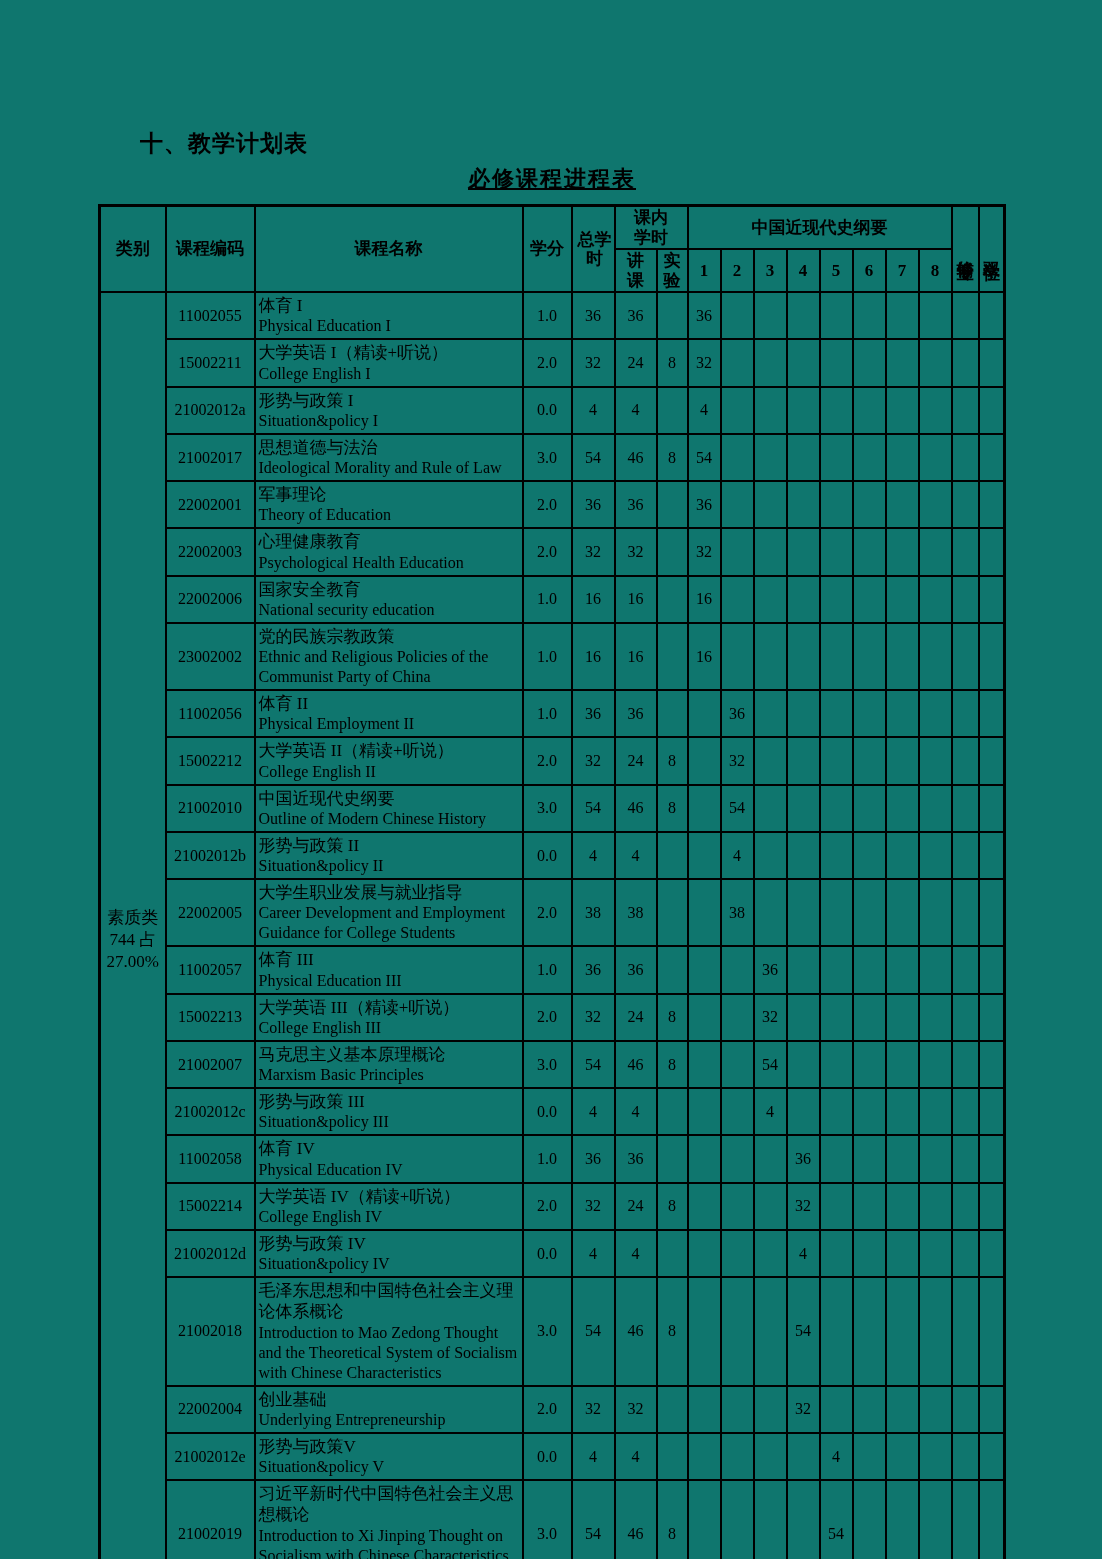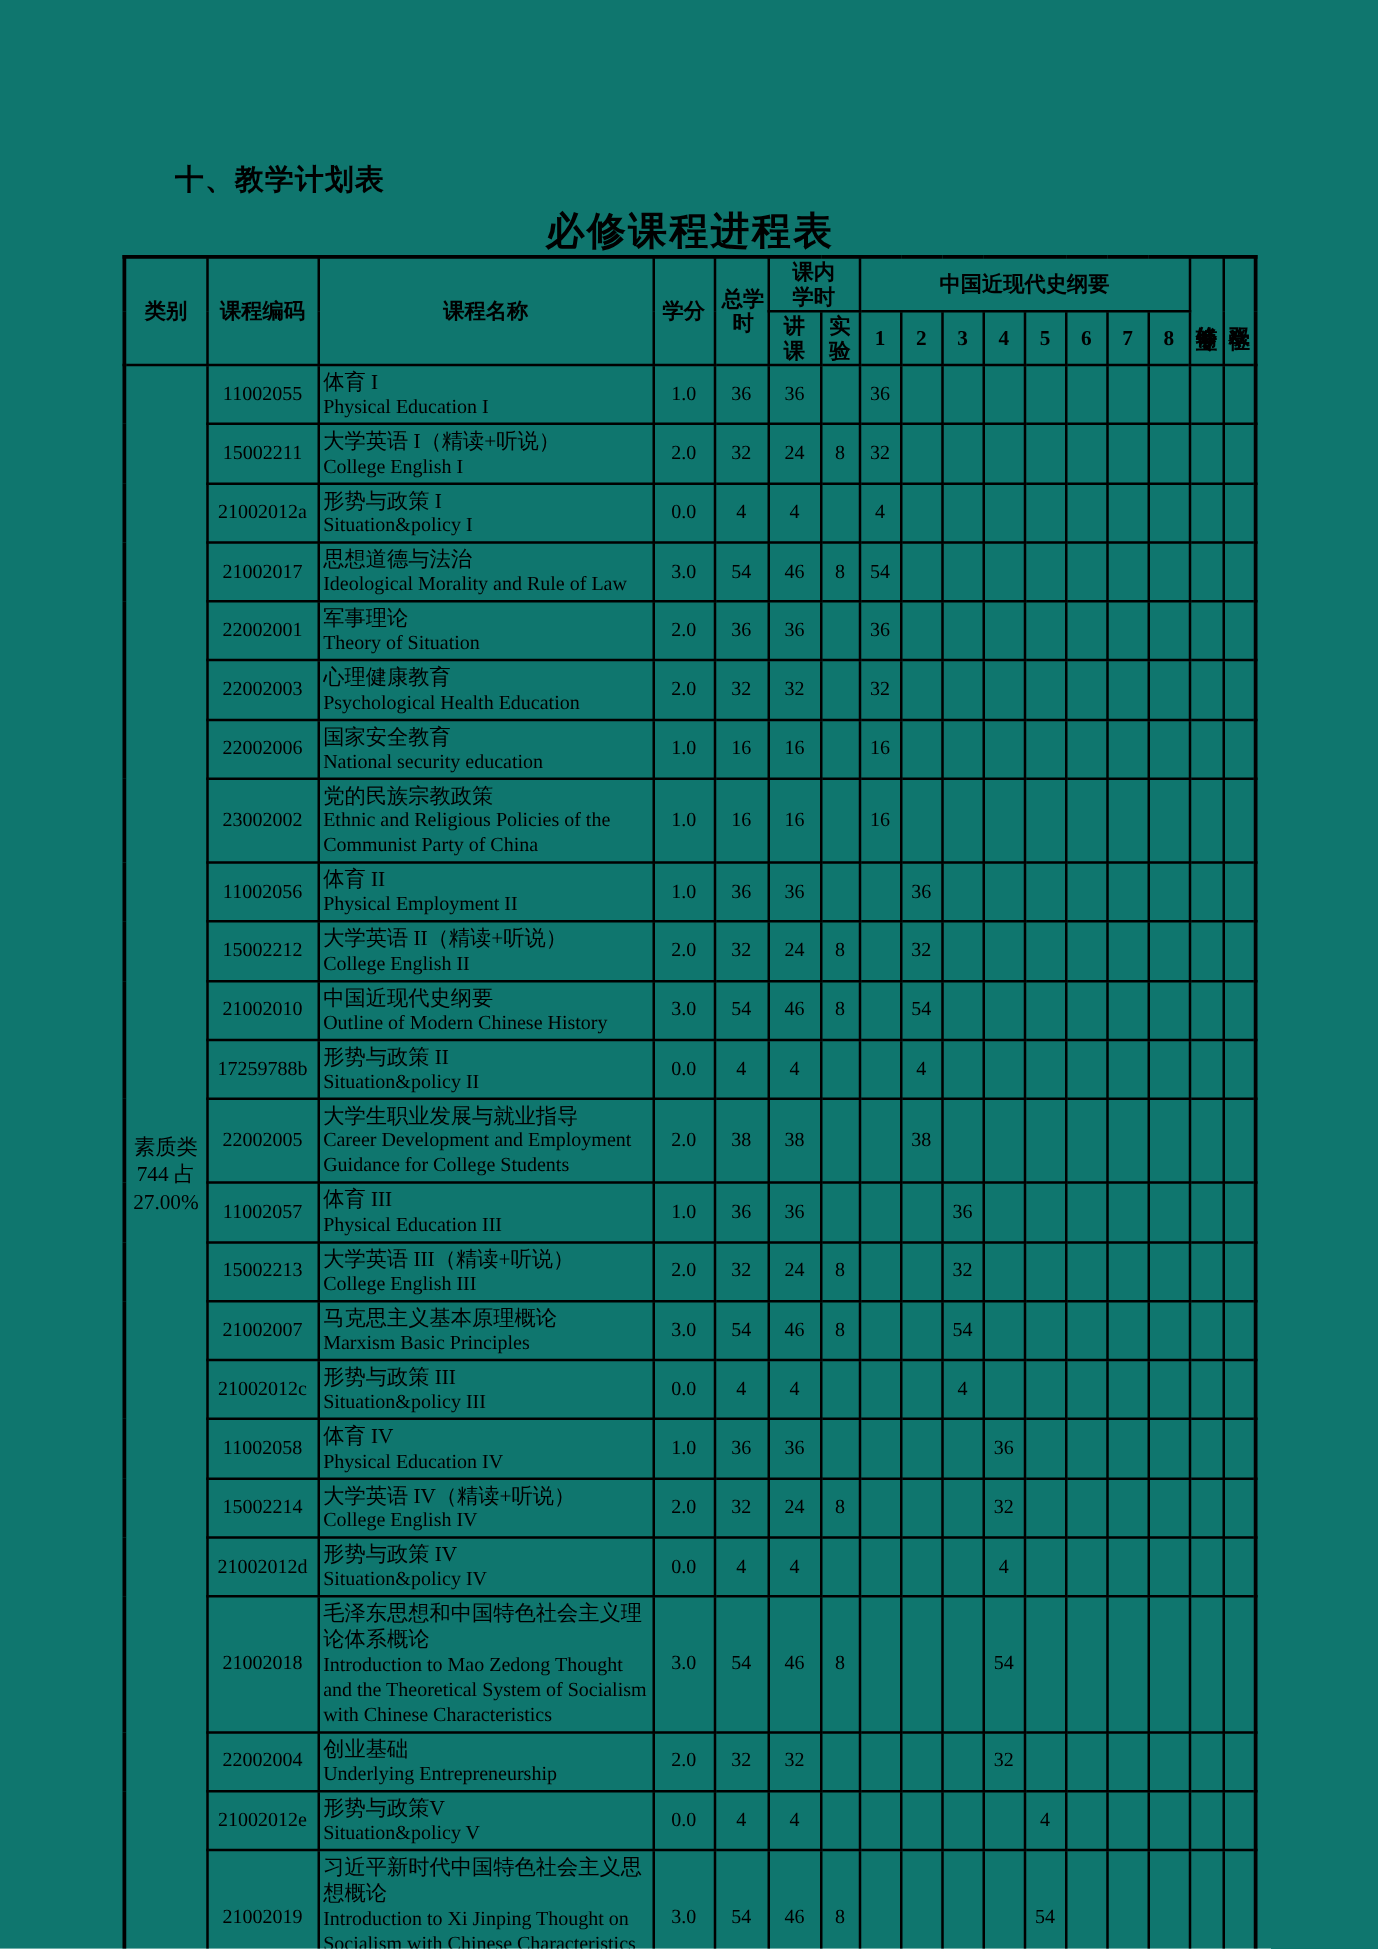--- a/index.html
+++ b/index.html
@@ -22,23 +22,24 @@
     font-size: 23px;
     font-weight: bold;
     letter-spacing: 1px;
     white-space: nowrap;
   }
   .table-title {
     position: absolute;
     left: 98px; top: 164px;
     width: 908px;
     text-align: center;
-    font-size: 31px;
+    font-size: 22px;
     font-weight: bold;
     letter-spacing: 2px;
+    text-decoration: underline;
   }
   table.course-table {
     position: absolute;
     left: 98px; top: 204px;
     width: 908px;
     border-collapse: collapse;
     table-layout: fixed;
     border: 3px solid #000;
   }
   th, td {
@@ -216,21 +217,21 @@
           <td class="num-cell"></td>
           <td class="num-cell"></td>
           <td class="num-cell"></td>
           <td class="num-cell"></td>
           <td class="num-cell"></td>
         </tr>
         <tr class="course-row">
           <td class="code-cell">22002001</td>
           <td class="name-cell">
             <div class="name-cn">军事理论</div>
-            <div class="name-en">Theory of Situation</div>
+            <div class="name-en">Theory of Education</div>
           </td>
           <td class="num-cell">2.0</td>
           <td class="num-cell">36</td>
           <td class="num-cell">36</td>
           <td class="num-cell"></td>
           <td class="num-cell">36</td>
           <td class="num-cell"></td>
           <td class="num-cell"></td>
           <td class="num-cell"></td>
           <td class="num-cell"></td>
@@ -360,21 +361,21 @@
           <td class="num-cell"></td>
           <td class="num-cell"></td>
           <td class="num-cell"></td>
           <td class="num-cell"></td>
           <td class="num-cell"></td>
           <td class="num-cell"></td>
           <td class="num-cell"></td>
           <td class="num-cell"></td>
         </tr>
         <tr class="course-row">
-          <td class="code-cell">17259788b</td>
+          <td class="code-cell">21002012b</td>
           <td class="name-cell">
             <div class="name-cn">形势与政策 II</div>
             <div class="name-en">Situation&amp;policy II</div>
           </td>
           <td class="num-cell">0.0</td>
           <td class="num-cell">4</td>
           <td class="num-cell">4</td>
           <td class="num-cell"></td>
           <td class="num-cell"></td>
           <td class="num-cell">4</td>

